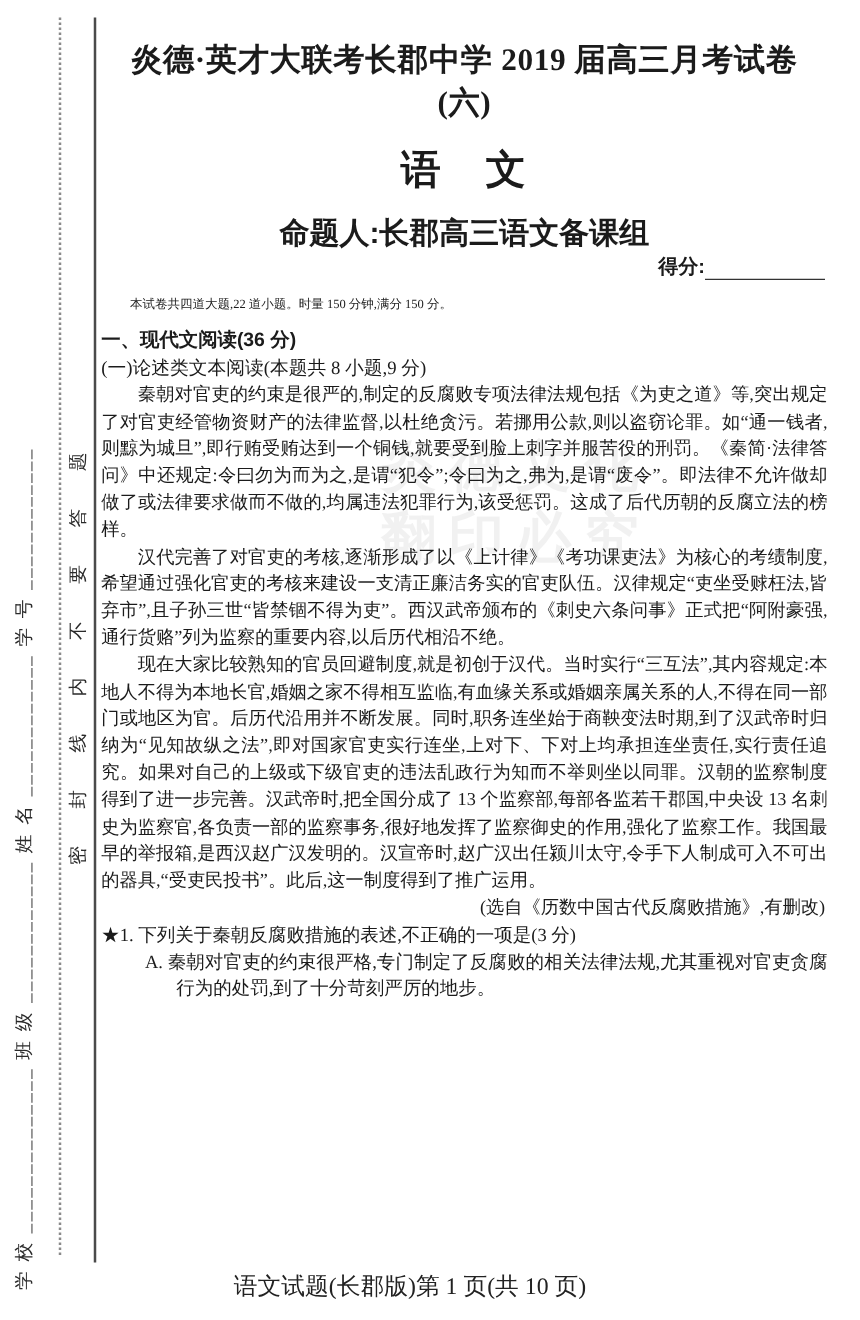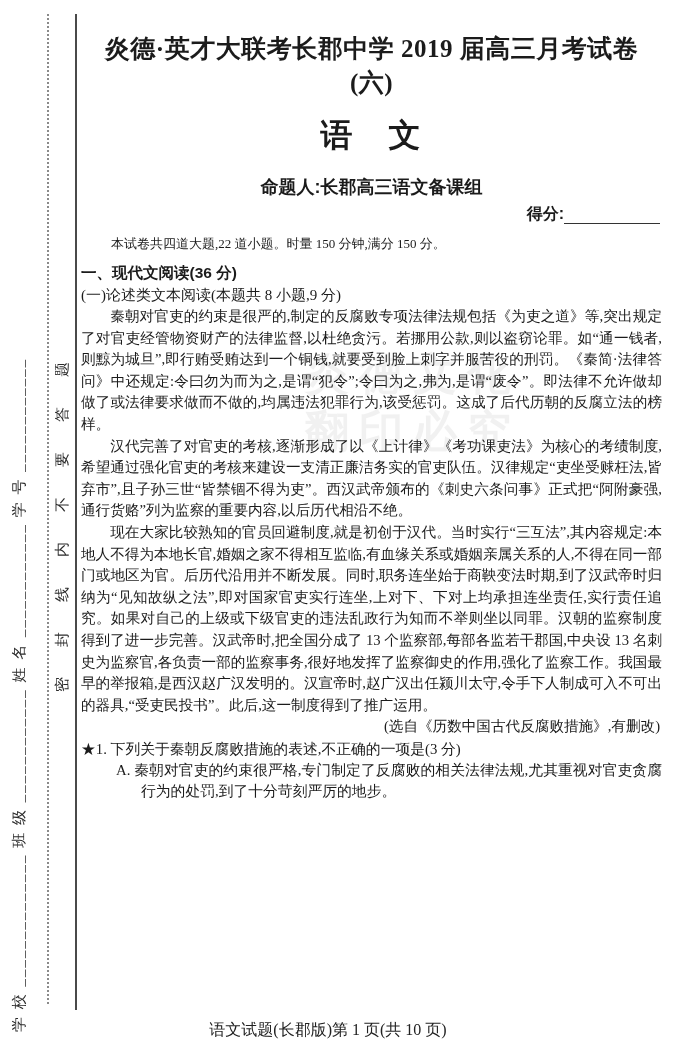--- a/index.html
+++ b/index.html
@@ -29,39 +29,39 @@
   .content { position:absolute; left:81px; top:20px; width:581px; }
   .exam-title {
     margin:12px; font-size:25px; line-height:34px; text-align:center; font-weight:bold;
     letter-spacing:0.5px;
   }
   .subject-title {
     margin:16px 0 0 0; font-size:32px; line-height:38px; text-align:center; font-weight:bold;
     font-family:"Liberation Sans","DejaVu Sans",sans-serif; letter-spacing:2px;
   }
   .setter-line {
-    margin-top:21px; font-size:18px; line-height:24px; text-align:center; font-weight:bold;
+    margin-top:21px; font-size:24px; line-height:24px; text-align:center; font-weight:bold;
     font-family:"Liberation Sans","DejaVu Sans",sans-serif;
   }
   .score-row { margin-top:5px; text-align:right; font-size:16px; line-height:20px;
     font-weight:bold; font-family:"Liberation Sans","DejaVu Sans",sans-serif; padding-right:2px; }
   .score-blank { display:inline-block; width:96px; height:14px; border-bottom:1.5px solid #333; vertical-align:bottom; }
-  .paper-info { margin-top:9px; font-size:13px; line-height:21px; text-indent:2.3em; }
+  .paper-info { margin-top:9px; font-size:10px; line-height:21px; text-indent:2.3em; }
   .sec-heading { margin-top:8px; font-size:15.5px; line-height:22px; font-weight:bold;
     font-family:"Liberation Sans","DejaVu Sans",sans-serif; }
   .sec-sub { font-size:15px; line-height:22px; }
   .instruction { font-size:15px; line-height:22px; }
   .article-title { font-size:15.5px; line-height:22px; font-weight:bold; text-align:center;
     font-family:"Liberation Sans","DejaVu Sans",sans-serif; }
   .para { margin:0; font-size:14.6px; line-height:21.6px; text-align:justify; text-indent:2em; }
   .attribution { font-size:14.6px; line-height:21.6px; text-align:right; padding-right:2px; }
   .q-stem { font-size:14.8px; line-height:22px; }
   .q-option { font-size:14.8px; line-height:21.6px; padding-left:60px; text-indent:-25px; text-align:justify; }
   .footer { position:absolute; left:0; top:1020px; width:656px; text-align:center;
-    font-size:16px; line-height:20px; color:#222; }
+    font-size:19px; line-height:20px; color:#222; }
 </style>
 </head>
 <body>
 
 <div class="page">
 
   <div class="rot student-fields">学 校 ______________  班 级 ____________  姓 名 ____________  学 号 ____________</div>
   <div class="seal-dotted"></div>
   <div class="rot seal-notice">密封线内不要答题</div>
   <div class="content-border"></div>

